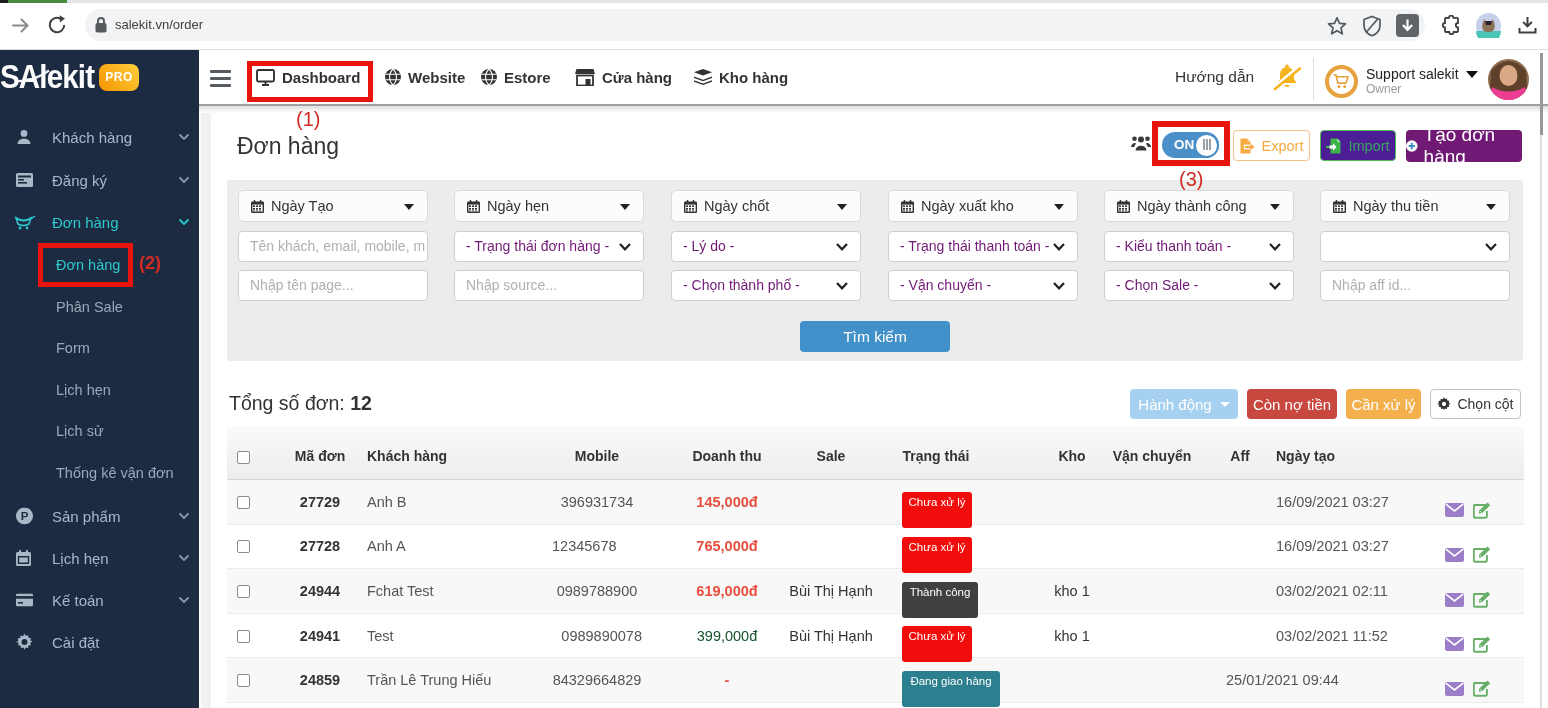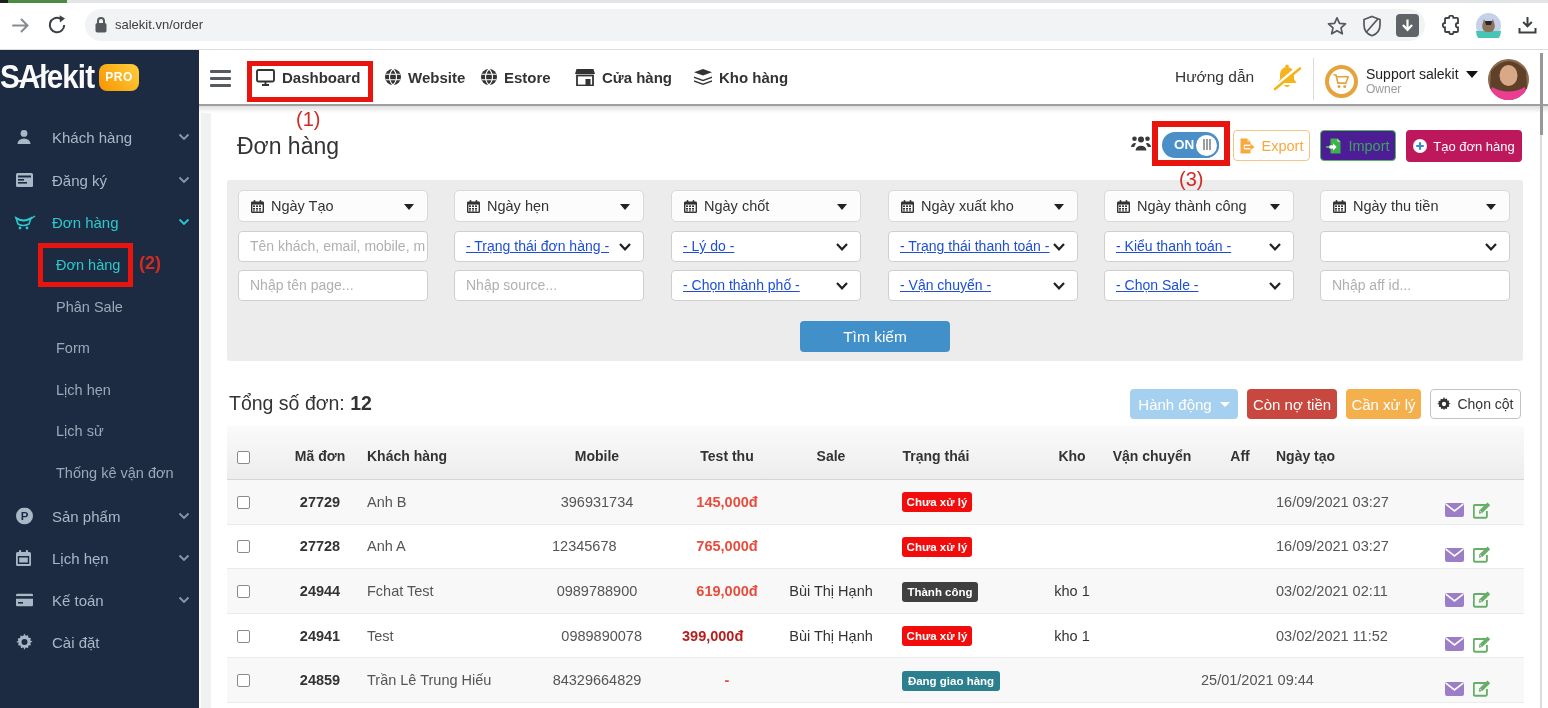--- a/index.html
+++ b/index.html
@@ -32,27 +32,27 @@
 .red-box { position:absolute; border:5px solid #e8140e; background:transparent; }
 .red-note { position:absolute; color:#d02c23; font-size:19px; font-weight:bold; }
 h1#pgtitle { left:237px; top:133px; font-size:23px; font-weight:500; color:#333; position:absolute; font-family:"Liberation Sans",sans-serif; }
 
 .btn { position:absolute; border-radius:4px; font-size:14.5px; display:flex; align-items:center; justify-content:center; gap:6px; }
 
 #fpanel { left:227px; top:180px; width:1296px; height:181px; background:#ececec; border-radius:3px; }
 .fdate { position:absolute; top:190px; height:32px; width:190px; background:#fcfcfc; border:1px solid #d9d9d9; border-radius:5px; }
 .fdate .lab { position:absolute; left:32px; top:0; height:30px; line-height:30px; font-size:14.5px; color:#333; }
 .fsel, .finp { position:absolute; height:31px; width:190px; background:#fff; border:1px solid #cfcfcf; border-radius:4px; }
-.fsel .lab { position:absolute; left:11px; top:0; height:29px; line-height:29px; font-size:14px; color:#1d4ed8; white-space:nowrap;text-decoration:underline; }
+.fsel .lab { position:absolute; left:11px; top:0; height:29px; line-height:29px; font-size:14px; color:#701a75; white-space:nowrap; }
 .finp .lab { position:absolute; left:11px; top:0; height:29px; line-height:29px; font-size:14px; color:#b0b0b0; white-space:nowrap; overflow:hidden; max-width:176px; }
 .caret { position:absolute; right:13px; top:13px; width:0; height:0; border-left:5px solid transparent; border-right:5px solid transparent; border-top:6px solid #222; }
 
 .th { position:absolute; font-size:14px; font-weight:bold; color:#333; white-space:nowrap; }
 .td { position:absolute; font-size:14.5px; color:#555; white-space:nowrap; }
-.badge { position:absolute; height:20px; border-radius:3px; color:#fff; font-size:11.5px; font-weight:bold; text-align:center; line-height:20px; }
+.badge { position:absolute; height:36px; border-radius:3px; color:#fff; font-size:11.5px; font-weight:normal; text-align:center; line-height:20px; }
 .cb { position:absolute; width:13px; height:13px; border:1px solid #8a8a8a; border-radius:2px; background:#fff; }
 </style>
 </head>
 <body>
 
 <div class="abs" id="chrome"></div>
 <div class="abs" id="strip">
     <span class="seg1"></span>
     <span class="seg2"></span>
   </div>
@@ -339,21 +339,21 @@
     <svg width="16" height="16" viewBox="0 0 16 16">
         <path d="M4.5 0.5 h6.8 l3.2 3.2 V15.5 H4.5 Z" fill="#3cb44a"></path>
         <path d="M11.3 0.5 l3.2 3.2 h-3.2 Z" fill="#b8e8be"></path>
         <rect x="0" y="8" width="4.5" height="2" fill="#3cb44a"></rect>
         <rect x="3.4" y="7.4" width="4" height="3.2" fill="#fff"></rect>
         <path d="M7 5.2 L10.6 9 L7 12.8 Z" fill="#fff"></path>
       </svg>
     <span>Import</span>
   </div>
 
-  <div class="btn" style="left:1406px;top:130px;width:116px;height:32px;background:#be185d;color:#fff;font-size:13px;font-weight:500">
+  <div class="btn" style="left:1406px;top:130px;width:116px;height:32px;background:#701a75;color:#fff;font-size:19px;font-weight:500">
     <svg width="14" height="14" viewBox="0 0 14 14">
         <circle cx="7" cy="7" r="7" fill="#fff"></circle>
         <path d="M7 3.2 V10.8 M3.2 7 H10.8" stroke="#3d8bc8" stroke-width="2.2"></path>
       </svg>
     <span>Tạo đơn hàng</span>
   </div>
 </div>
 <div class="abs" id="fpanel"></div>
 <div id="filters">
 
@@ -560,21 +560,21 @@
     <span>Chọn cột</span>
   </div>
 </div>
 <div id="table">
 
   <div class="abs" style="left:227px;top:426px;width:1297px;height:54px;background:linear-gradient(#fafafa,#ededed);border-bottom:1px solid #d5d5d5"></div>
   <div class="cb" style="left:237px;top:451px"></div>
   <div class="th" style="left:288px;top:448px;width:64px;text-align:center">Mã đơn</div>
   <div class="th" style="left:367px;top:448px">Khách hàng</div>
   <div class="th" style="left:552px;top:448px;width:90px;text-align:center">Mobile</div>
-  <div class="th" style="left:682px;top:448px;width:90px;text-align:center">Test thu</div>
+  <div class="th" style="left:682px;top:448px;width:90px;text-align:center">Doanh thu</div>
   <div class="th" style="left:786px;top:448px;width:90px;text-align:center">Sale</div>
   <div class="th" style="left:891px;top:448px;width:90px;text-align:center">Trạng thái</div>
   <div class="th" style="left:1037px;top:448px;width:70px;text-align:center">Kho</div>
   <div class="th" style="left:1107px;top:448px;width:90px;text-align:center">Vận chuyển</div>
   <div class="th" style="left:1215px;top:448px;width:50px;text-align:center">Aff</div>
   <div class="th" style="left:1276px;top:448px">Ngày tạo</div>
 
   <div id="rows">
   <div class="abs" style="left:227px;top:480px;width:1297px;height:45px;background:#f8f8f8;border-bottom:1px solid #ebebeb"></div>
   <div class="abs" style="left:227px;top:525px;width:1297px;height:44px;background:#fff;border-bottom:1px solid #ebebeb"></div>
@@ -628,41 +628,41 @@
       </svg>
   <svg class="abs" style="left:1473px;top:591.0px" width="18" height="17" viewBox="0 0 18 17">
         <path d="M13 3 H2 a1.2 1.2 0 0 0 -1.2 1.2 V14.6 a1.2 1.2 0 0 0 1.2 1.2 H12.7 a1.2 1.2 0 0 0 1.2 -1.2 V9" stroke="#67ae67" stroke-width="1.9" fill="none"></path>
         <path d="M6.5 8.2 L14.5 0.5 L17.2 3.2 L9.3 11 L5.8 11.8 Z" fill="#67ae67"></path>
         <path d="M7.1 9 L8.8 10.6" stroke="#fff" stroke-width=".8"></path>
       </svg>
   <div class="cb" style="left:237px;top:629.6px"></div>
   <div class="td" style="left:295px;top:627.6px;width:50px;text-align:center;font-weight:bold;color:#333">24941</div>
   <div class="td" style="left:367px;top:627.6px;color:#555">Test</div>
   <div class="td" style="left:552px;top:627.6px;width:90px;text-align:right">0989890078</div>
-  <div class="td" style="left:682px;top:627.6px;width:90px;font-weight:bold;color:#b91c1c">399,000đ</div>
+  <div class="td" style="left:682px;top:627.6px;width:90px;text-align:center;font-weight:normal;color:#14532d">399,000đ</div>
   <div class="td" style="left:776px;top:627.6px;width:110px;text-align:center;color:#333">Bùi Thị Hạnh</div>
   <div class="badge" style="left:902px;top:626.1px;width:70px;background:#f20d0d">Chưa xử lý</div>
   <div class="td" style="left:1037px;top:627.6px;width:70px;text-align:center;color:#333">kho 1</div>
   <div class="td" style="left:1276px;top:627.6px">03/02/2021 11:52</div>
   <svg class="abs" style="left:1445px;top:637.1px" width="19" height="14" viewBox="0 0 19 14">
         <rect width="19" height="14" rx="2" fill="#9b7ec7"></rect>
         <path d="M0.8 1.2 L9.5 8 L18.2 1.2" stroke="#fff" stroke-width="1.6" fill="none"></path>
       </svg>
   <svg class="abs" style="left:1473px;top:635.6px" width="18" height="17" viewBox="0 0 18 17">
         <path d="M13 3 H2 a1.2 1.2 0 0 0 -1.2 1.2 V14.6 a1.2 1.2 0 0 0 1.2 1.2 H12.7 a1.2 1.2 0 0 0 1.2 -1.2 V9" stroke="#67ae67" stroke-width="1.9" fill="none"></path>
         <path d="M6.5 8.2 L14.5 0.5 L17.2 3.2 L9.3 11 L5.8 11.8 Z" fill="#67ae67"></path>
         <path d="M7.1 9 L8.8 10.6" stroke="#fff" stroke-width=".8"></path>
       </svg>
   <div class="cb" style="left:237px;top:674.2px"></div>
   <div class="td" style="left:295px;top:672.2px;width:50px;text-align:center;font-weight:bold;color:#333">24859</div>
   <div class="td" style="left:367px;top:672.2px;color:#555">Trần Lê Trung Hiếu</div>
   <div class="td" style="left:552px;top:672.2px;width:90px;text-align:center">84329664829</div>
   <div class="td" style="left:682px;top:672.2px;width:90px;text-align:center;font-weight:bold;color:#e74c3c">-</div>
   <div class="badge" style="left:902px;top:670.7px;width:98px;background:#2c7f8f">Đang giao hàng</div>
-  <div class="td" style="left:1201px;top:672.2px">25/01/2021 09:44</div>
+  <div class="td" style="left:1226px;top:672.2px">25/01/2021 09:44</div>
   <svg class="abs" style="left:1445px;top:681.7px" width="19" height="14" viewBox="0 0 19 14">
         <rect width="19" height="14" rx="2" fill="#9b7ec7"></rect>
         <path d="M0.8 1.2 L9.5 8 L18.2 1.2" stroke="#fff" stroke-width="1.6" fill="none"></path>
       </svg>
   <svg class="abs" style="left:1473px;top:680.2px" width="18" height="17" viewBox="0 0 18 17">
         <path d="M13 3 H2 a1.2 1.2 0 0 0 -1.2 1.2 V14.6 a1.2 1.2 0 0 0 1.2 1.2 H12.7 a1.2 1.2 0 0 0 1.2 -1.2 V9" stroke="#67ae67" stroke-width="1.9" fill="none"></path>
         <path d="M6.5 8.2 L14.5 0.5 L17.2 3.2 L9.3 11 L5.8 11.8 Z" fill="#67ae67"></path>
         <path d="M7.1 9 L8.8 10.6" stroke="#fff" stroke-width=".8"></path>
       </svg>
   </div>

